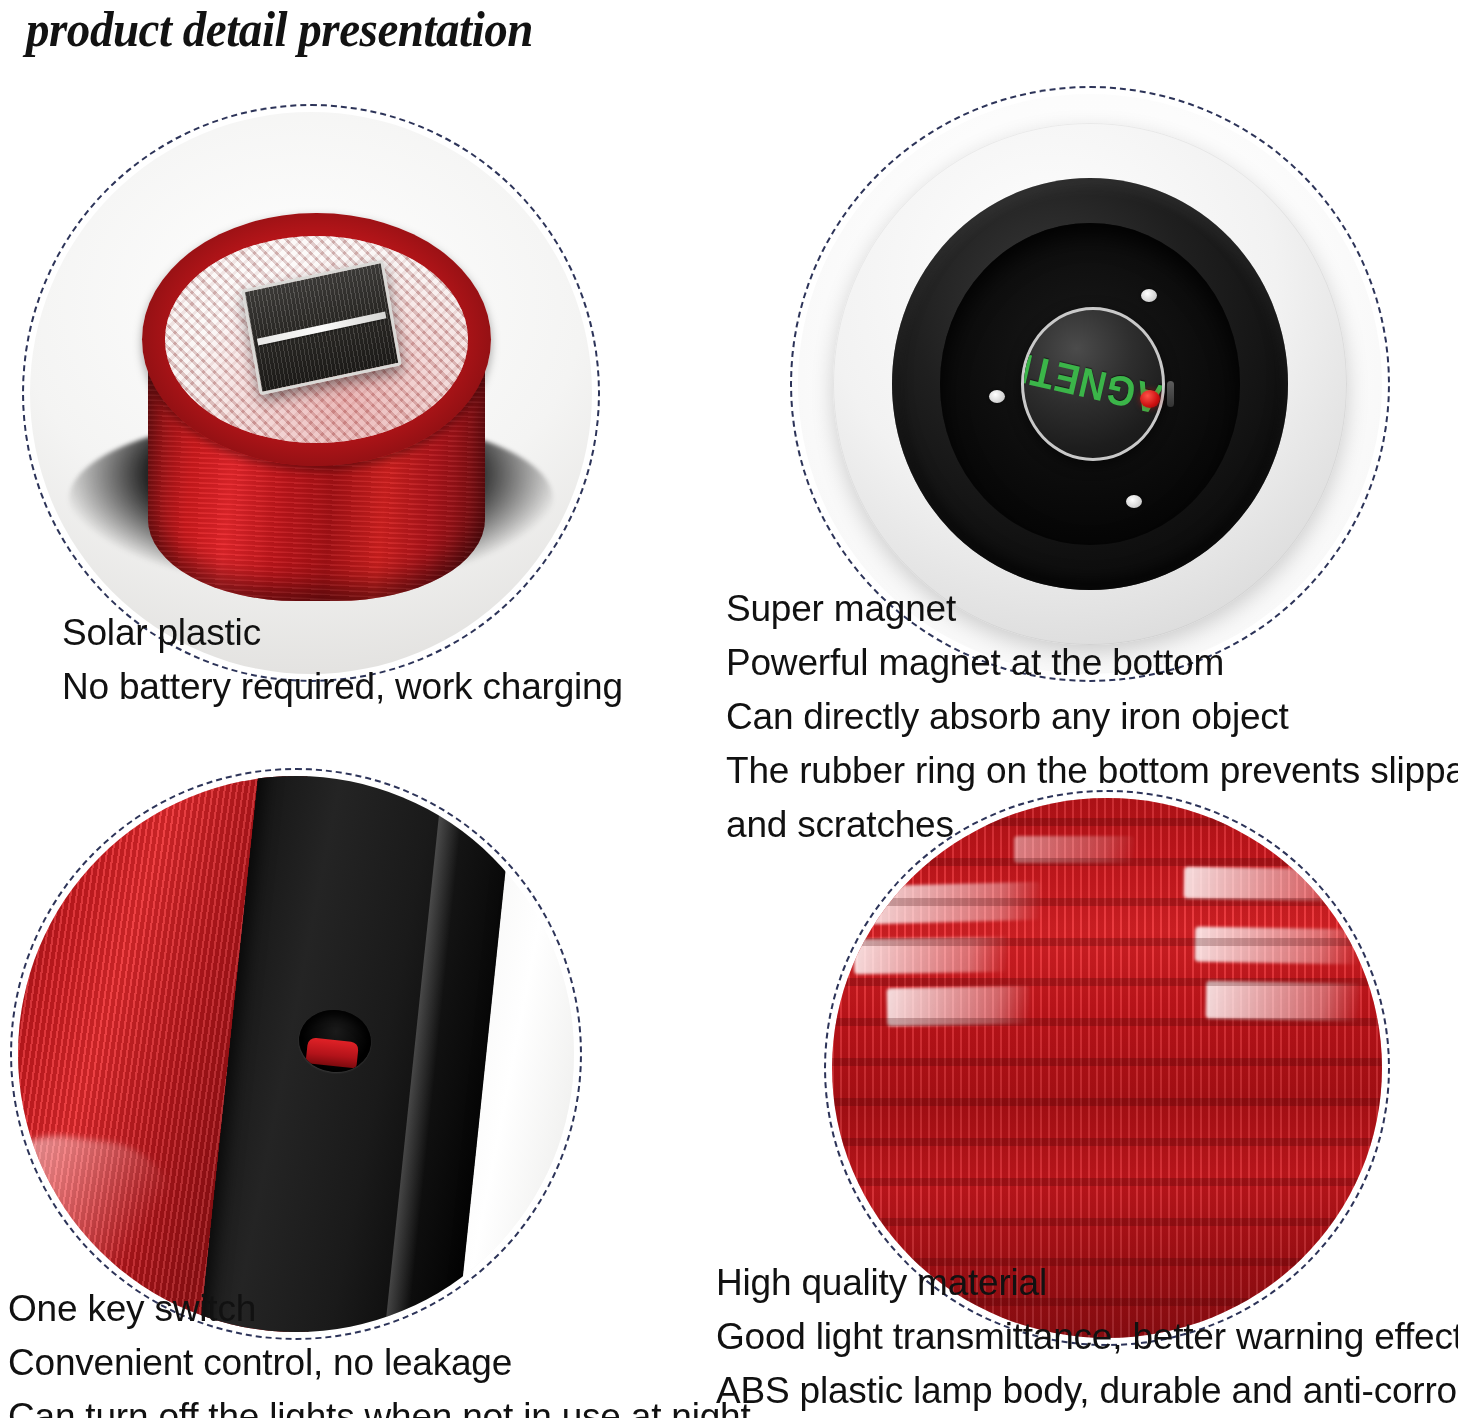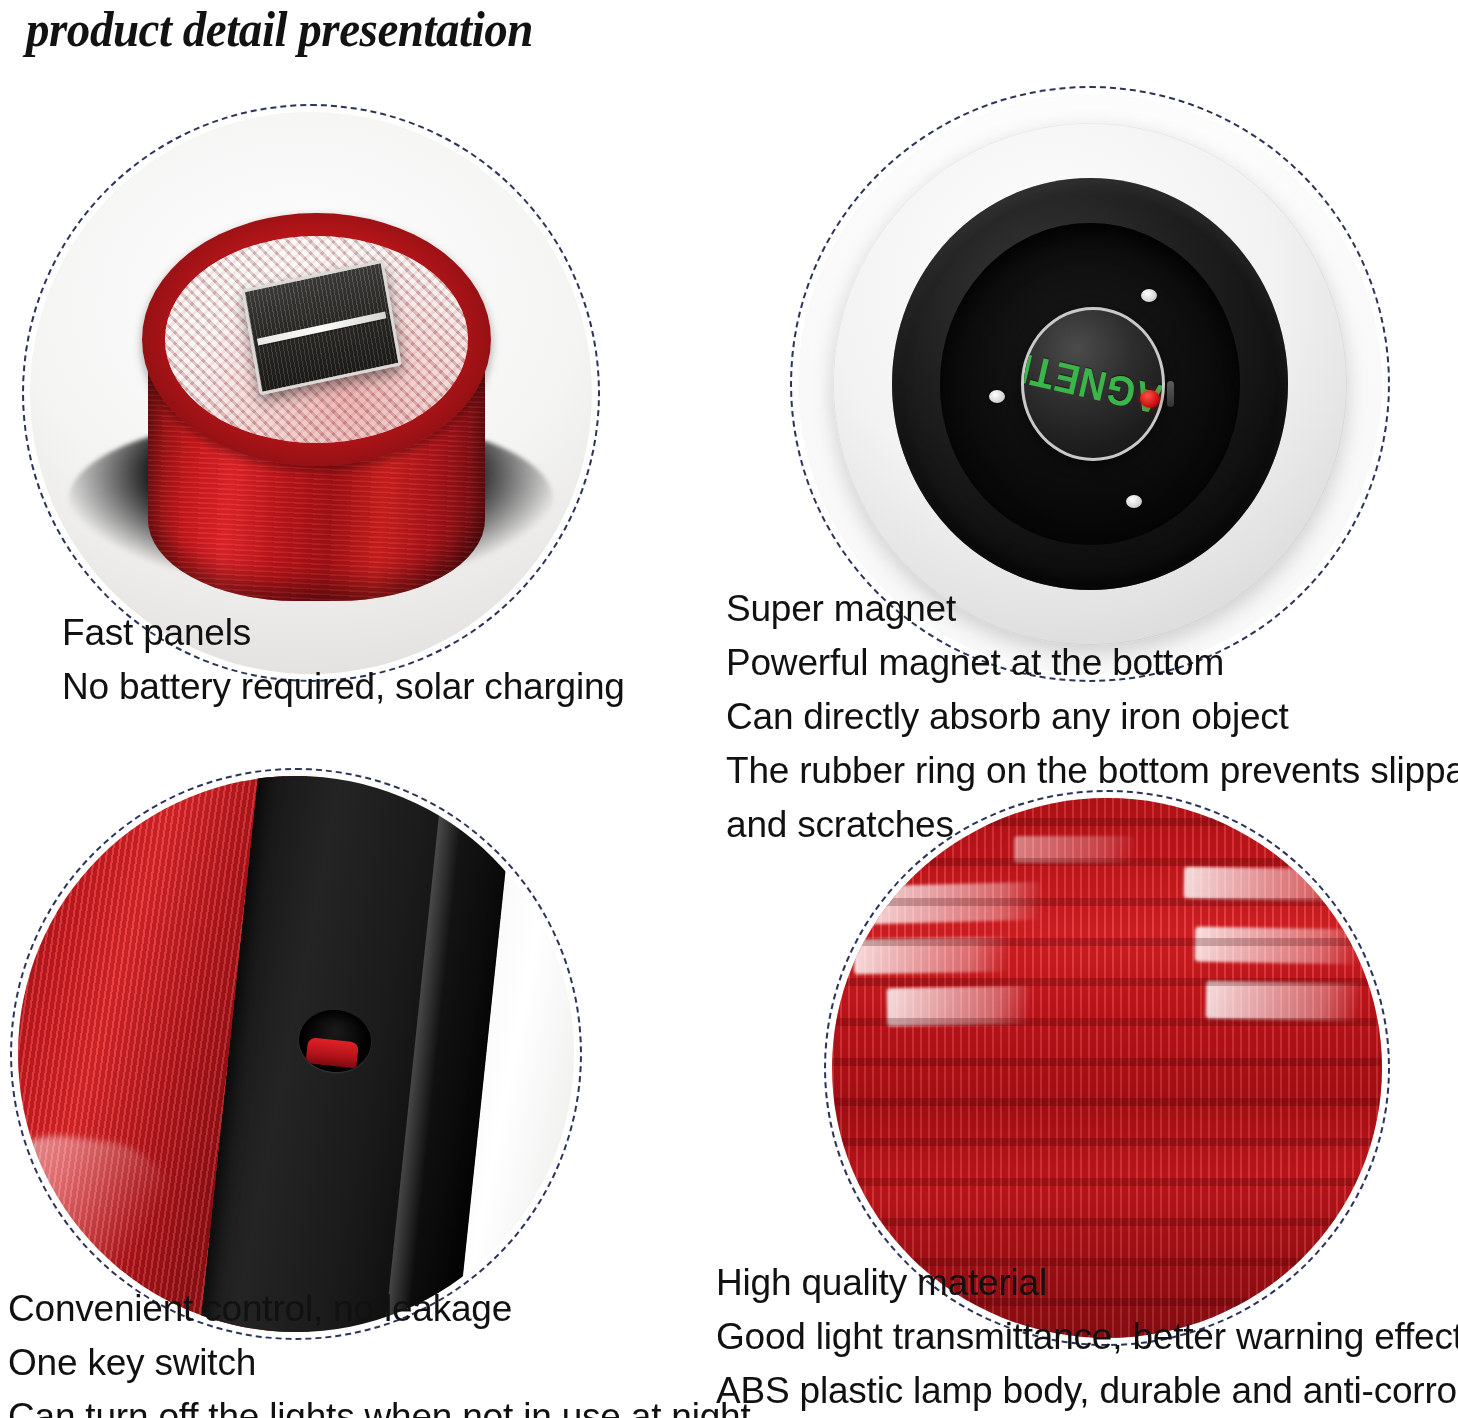--- a/index.html
+++ b/index.html
@@ -490,35 +490,35 @@
       <div class="gloss" id="gloss-b"></div>
       <div class="gloss" id="gloss-c"></div>
       <div class="gloss" id="gloss-d"></div>
       <div class="gloss" id="gloss-e"></div>
       <div class="gloss" id="gloss-f"></div>
     </div>
   </div>
 </div>
 
 <div class="text-block" id="text-solar">
-  <span class="line">Fast panels</span>
-  <span class="line">No battery required, solar charging</span>
+  <span class="line">Solar plastic</span>
+  <span class="line">No battery required, work charging</span>
 </div>
 
 <div class="text-block" id="text-magnet">
   <span class="line">Super magnet</span>
   <span class="line">Powerful magnet at the bottom</span>
   <span class="line">Can directly absorb any iron object</span>
   <span class="line">The rubber ring on the bottom prevents slippage</span>
   <span class="line">and scratches</span>
 </div>
 
 <div class="text-block" id="text-switch">
+  <span class="line">One key switch</span>
   <span class="line">Convenient control, no leakage</span>
-  <span class="line">One key switch</span>
   <span class="line">Can turn off the lights when not in use at night</span>
 </div>
 
 <div class="text-block" id="text-material">
   <span class="line">High quality material</span>
   <span class="line">Good light transmittance, better warning effect</span>
   <span class="line">ABS plastic lamp body, durable and anti-corrosion</span>
 </div>
 
 </body></html>

